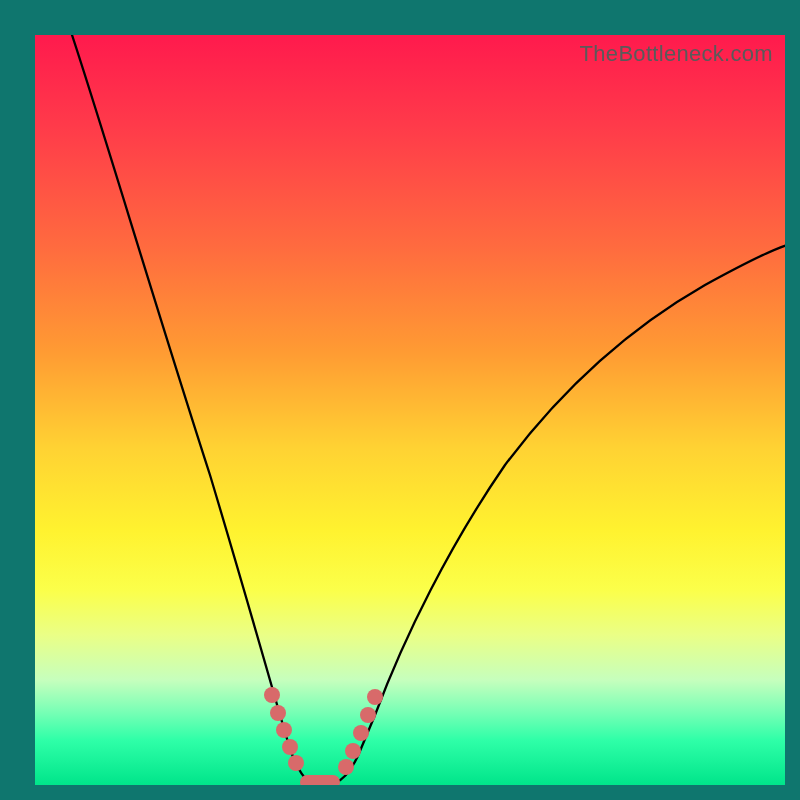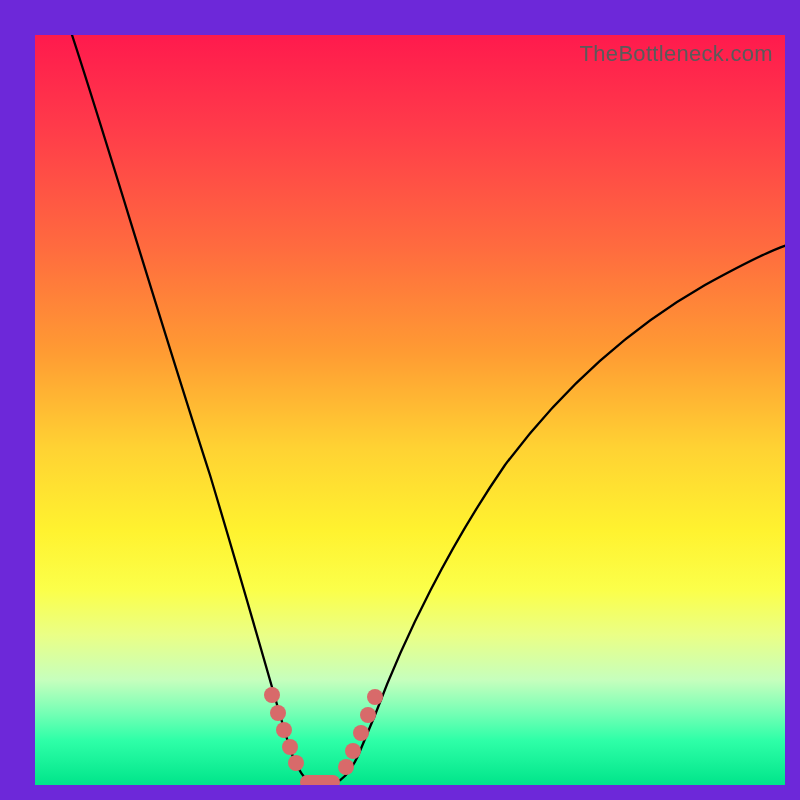--- a/index.html
+++ b/index.html
@@ -8,21 +8,21 @@
     width: 800px;
     height: 800px;
     background: #000;
     font-family: Arial, Helvetica, sans-serif;
     overflow: hidden;
   }
   .frame {
     position: relative;
     width: 800px;
     height: 800px;
-    background: #6d28d9;
+    background: #0f766e;
   }
   .plot-area {
     position: absolute;
     left: 35px;
     top: 35px;
     width: 750px;
     height: 750px;
     
     background: linear-gradient(to bottom,
       #ff1a4d 0%,

